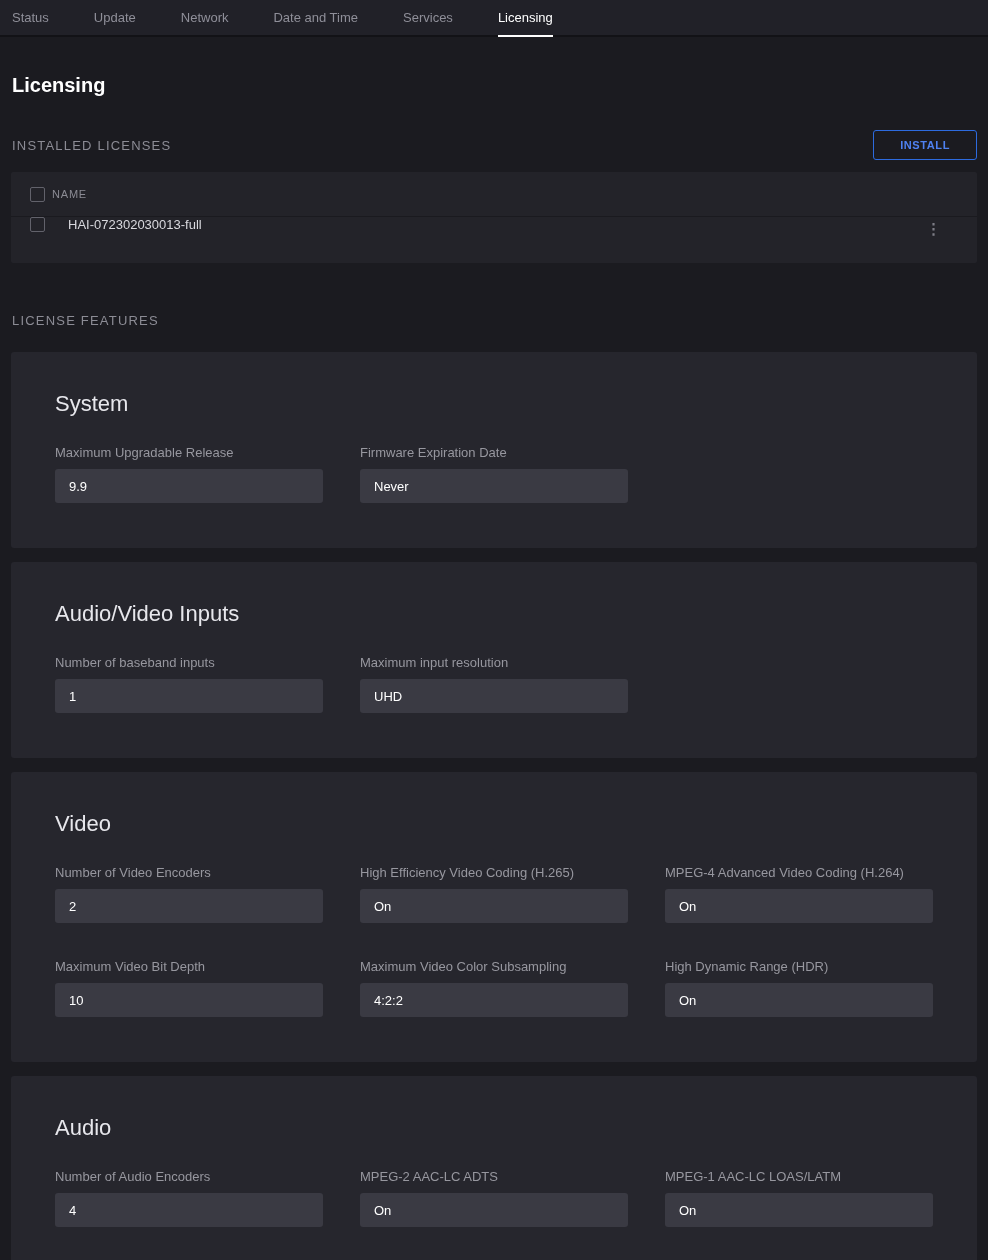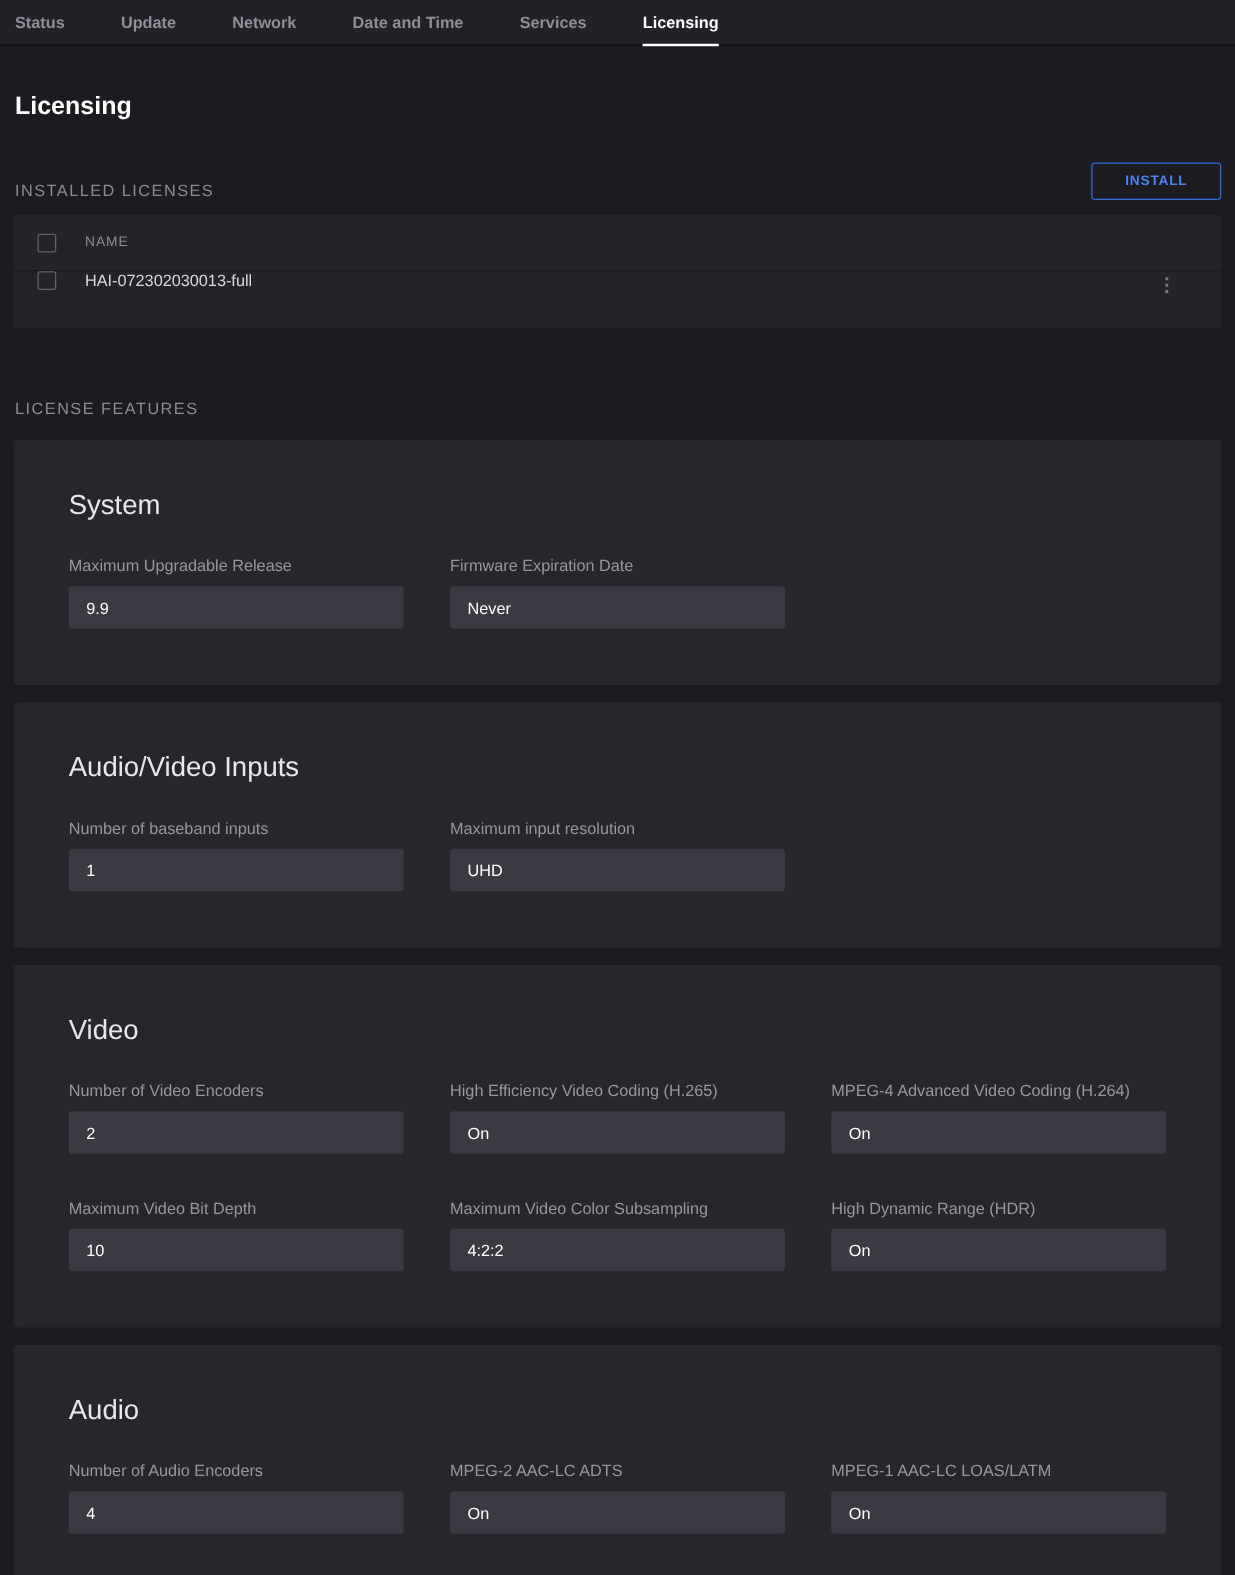--- a/index.html
+++ b/index.html
@@ -11,21 +11,20 @@
   }
 
   
   .tabbar {
     display: flex;
     align-items: stretch;
     height: 37px;
     padding: 0 12px;
     background: #212128;
     border-bottom: 2px solid #121216;
-    font-weight: bold;
   }
   .tab {
     display: flex;
     align-items: center;
     margin-right: 45px;
     font-size: 13px;
     color: #8f8f99;
     cursor: pointer;
     position: relative;
     white-space: nowrap;
@@ -43,21 +42,21 @@
   .content { padding: 0 11px; }
   .page-title {
     font-size: 20px;
     font-weight: bold;
     color: #ffffff;
     margin: 36px 0 0 1px;
     line-height: 24px;
   }
   .section-head {
     display: flex;
-    align-items: flex-end;
+    align-items: center;
     justify-content: space-between;
     margin-top: 33px;
     min-height: 27px;
   }
   .section-title {
     font-size: 13px;
     letter-spacing: 1.2px;
     color: #8c8c95;
     margin-left: 1px;
   }
@@ -95,21 +94,21 @@
     width: 15px;
     height: 15px;
     border: 1px solid #62626b;
     border-radius: 2px;
     margin-left: 19px;
     flex: 0 0 auto;
     cursor: pointer;
     background: transparent;
   }
   .col-name-header {
-    margin-left: 23px;
+    margin-left: 7px;
     font-size: 11px;
     letter-spacing: 0.8px;
     color: #8b8b94;
   }
   .cell-name {
     margin-left: 23px;
     font-size: 13px;
     color: #d9d9de;
     flex: 1 1 auto;
   }

